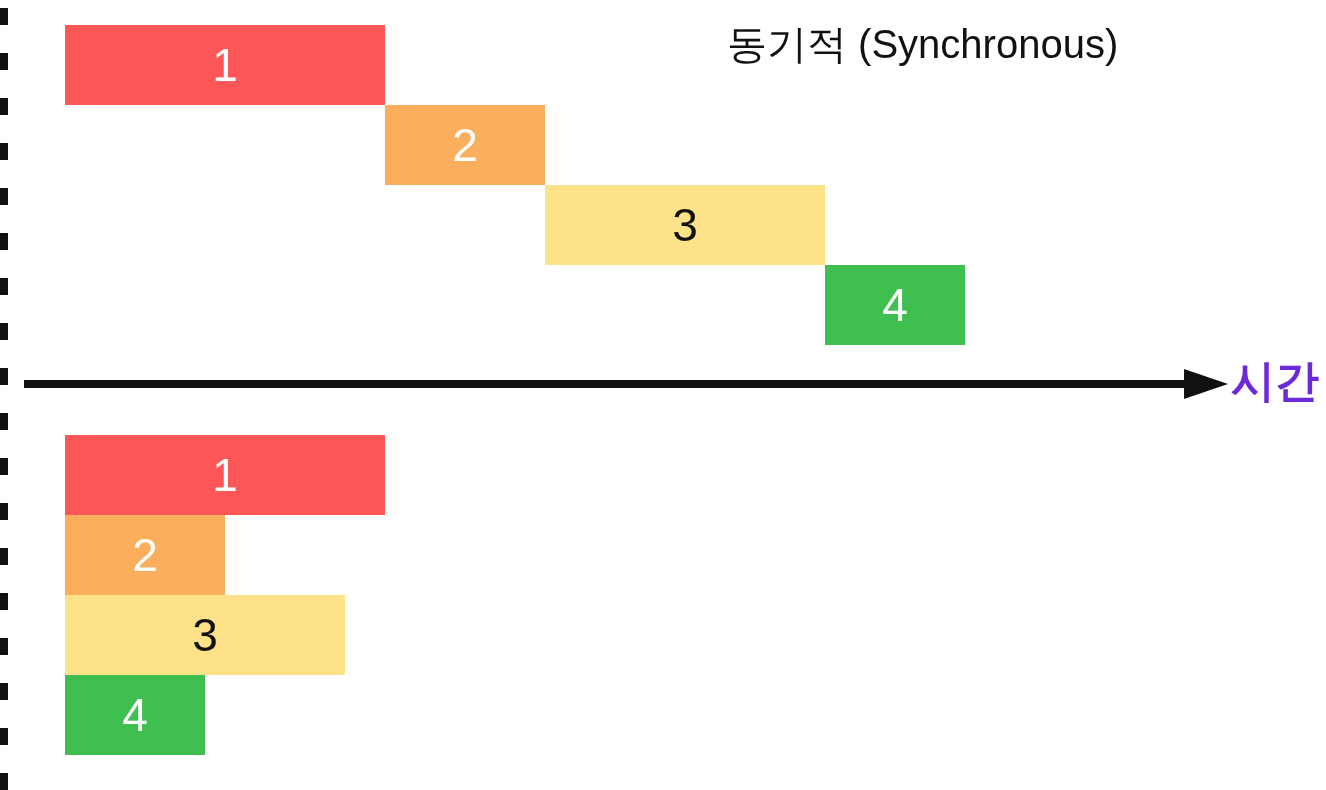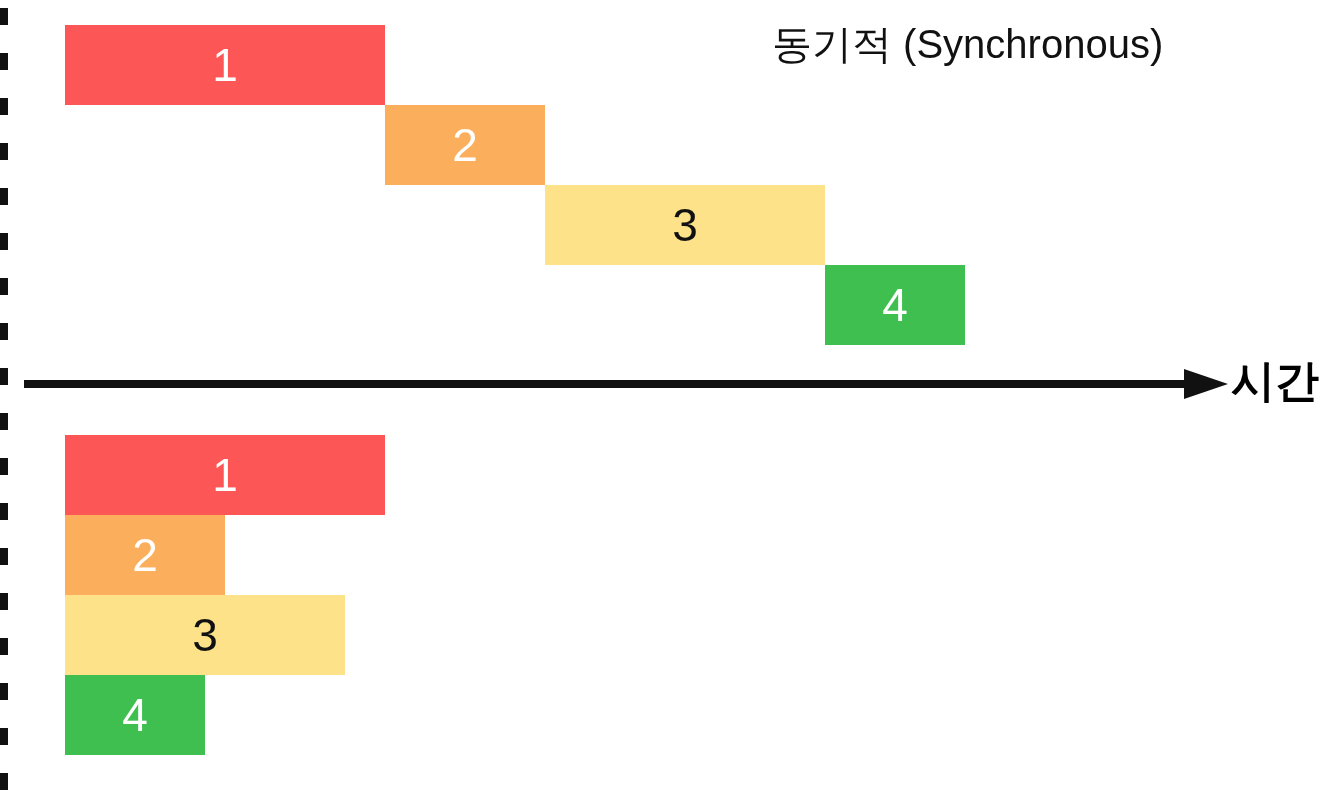--- a/index.html
+++ b/index.html
@@ -30,21 +30,21 @@
     background-position-y: 8px;
   }
   
   .section-title {
     position: absolute;
     font-size: 40px;
     line-height: 1.3;
     color: #111111;
     white-space: nowrap;
   }
-  .title-sync  { left: 727px; top: 18px; margin-left: 45px; }
+  .title-sync  { left: 727px; top: 18px; }
   .title-async { left: 738px; top: 438px; }
   
   .axis-line {
     position: absolute;
     left: 24px;
     top: 380px;
     width: 1166px;
     height: 8px;
     background: #111111;
   }
@@ -57,21 +57,21 @@
     border-top: 15px solid transparent;
     border-bottom: 15px solid transparent;
     border-left: 44px solid #111111;
   }
   .axis-label {
     position: absolute;
     left: 1231px;
     top: 352px;
     font-size: 44px;
     font-weight: bold;
-    color: #000000;
+    color: #6d28d9;
     white-space: nowrap;
   }
   
   .task-bar {
     position: absolute;
     display: flex;
     align-items: center;
     justify-content: center;
     font-size: 46px;
     line-height: 1;

